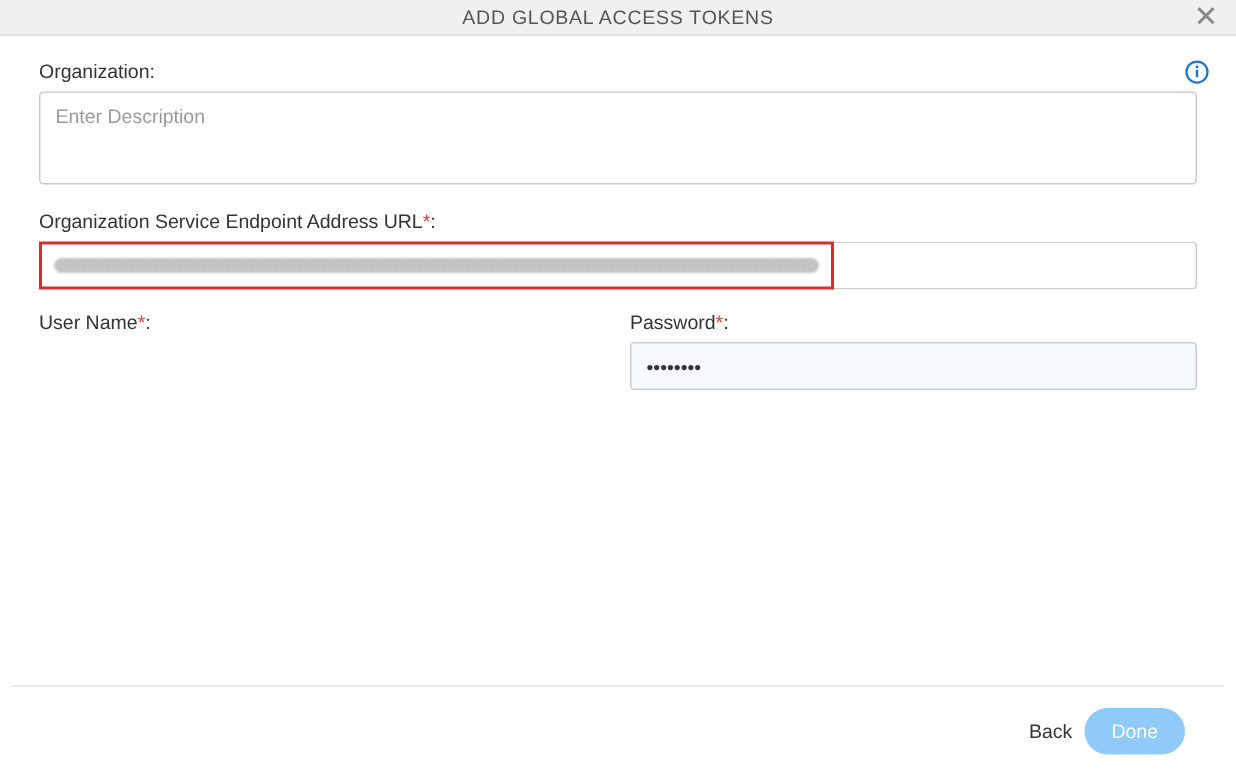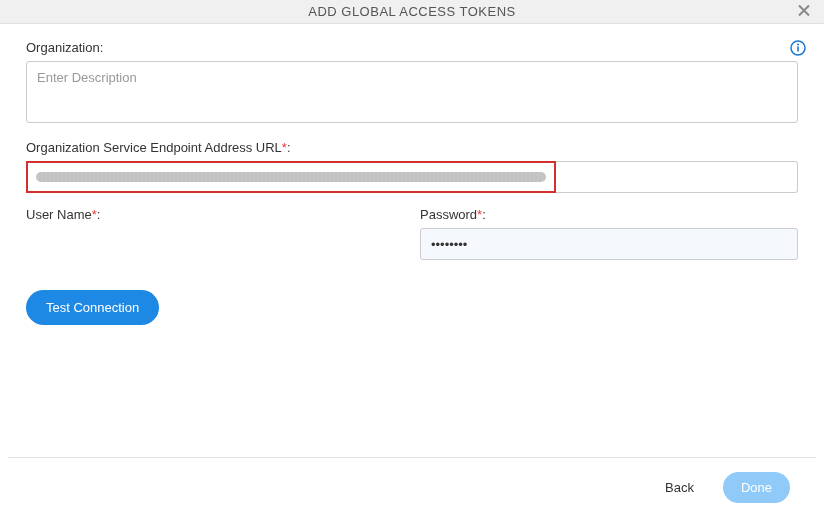--- a/index.html
+++ b/index.html
@@ -148,21 +148,21 @@
     .footer {
       position: absolute;
       bottom: 0;
       left: 0;
       right: 0;
       border-top: 1px solid #e0e0e0;
       padding: 14px 26px 14px 26px;
       display: flex;
       justify-content: flex-end;
       align-items: center;
-      gap: 29px;
+      gap: 8px;
       margin: 0 8px;
     }
     .back-btn {
       background: none;
       border: none;
       color: #333;
       font-size: 13px;
       cursor: pointer;
     }
     .done-btn {
@@ -215,19 +215,18 @@
   <div class="two-col">
     <div class="field-group">
       <label class="field-label"><span>User Name</span><span class="required">*</span>:</label>
     </div>
     <div class="field-group">
       <label class="field-label"><span>Password</span><span class="required">*</span>:</label>
       <input type="password" class="text-input password-input" value="••••••••" style="">
     </div>
   </div>
 
-  <button class="test-btn">Test Connection</button>
 </div>
 
 <div class="footer">
   <button class="back-btn">Back</button>
   <button class="done-btn">Done</button>
 </div>
 
 </body></html>

